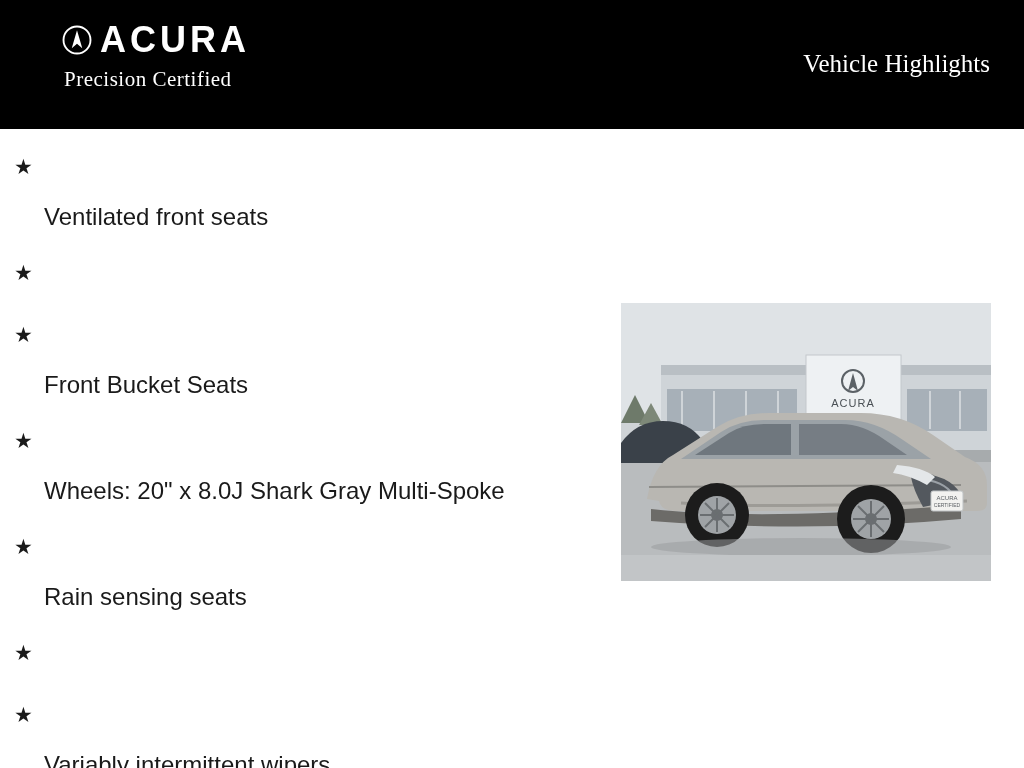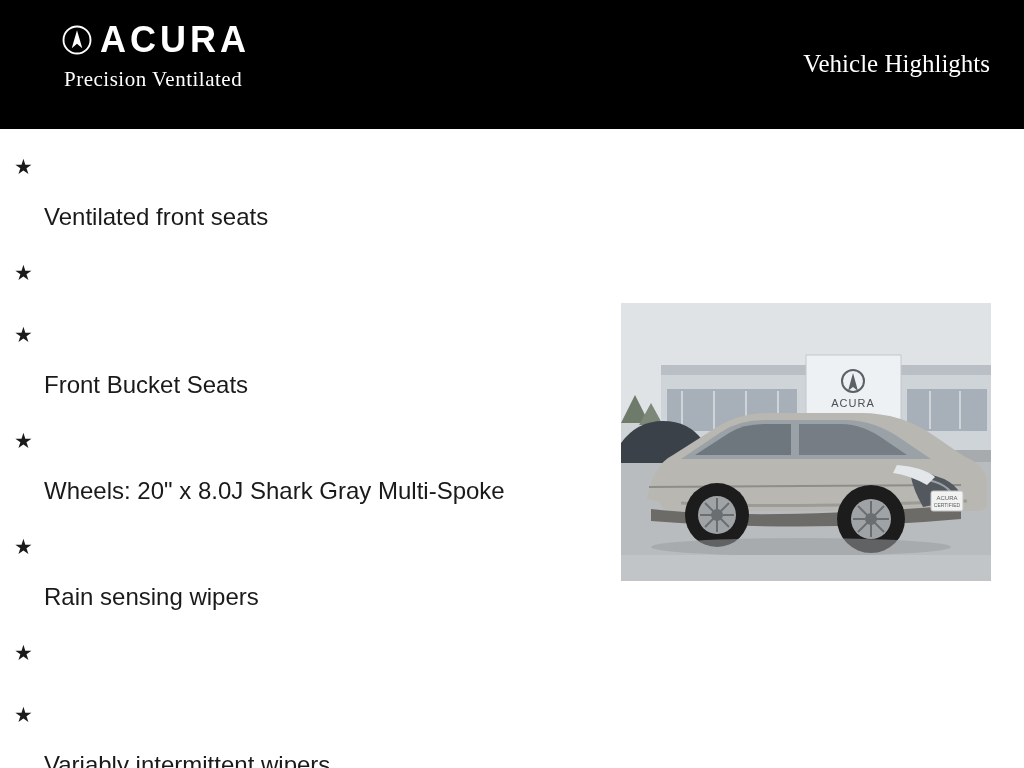--- a/index.html
+++ b/index.html
@@ -122,21 +122,21 @@
     <div class="brand-block">
       <div class="brand-row">
         <span>
           <svg class="acura-mark" viewBox="0 0 40 40" xmlns="http://www.w3.org/2000/svg">
             <circle cx="20" cy="20" r="18" fill="none" stroke="#ffffff" stroke-width="2.5"></circle>
             <path d="M20 7 L27 31 L20 25 L13 31 Z" fill="#ffffff"></path>
           </svg>
         </span>
         <span class="acura-word">ACURA</span>
       </div>
-      <div class="brand-sub">Precision Ventilated</div>
+      <div class="brand-sub">Precision Certified</div>
     </div>
 
     <div class="header-title">Vehicle Highlights</div>
   </div>
 
   <div class="features">
 
     <div class="feature-item">
       <span class="bullet-star">★</span>
       <span class="feature-text">Ventilated front seats</span>
@@ -151,21 +151,21 @@
       <span class="feature-text">Front Bucket Seats</span>
     </div>
 
     <div class="feature-item">
       <span class="bullet-star">★</span>
       <span class="feature-text">Wheels: 20" x 8.0J Shark Gray Multi-Spoke</span>
     </div>
 
     <div class="feature-item">
       <span class="bullet-star">★</span>
-      <span class="feature-text">Rain sensing wipers</span>
+      <span class="feature-text">Rain sensing seats</span>
     </div>
 
     <div class="feature-item">
       <span class="bullet-star">★</span>
     </div>
 
     <div class="feature-item">
       <span class="bullet-star">★</span>
       <span class="feature-text">Variably intermittent wipers</span>
     </div>

